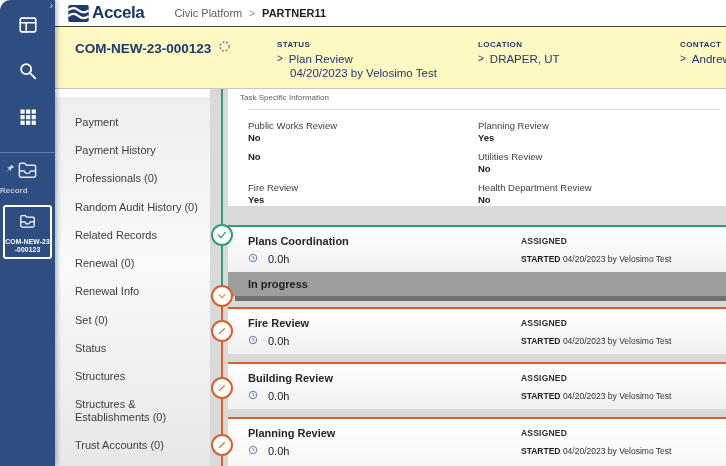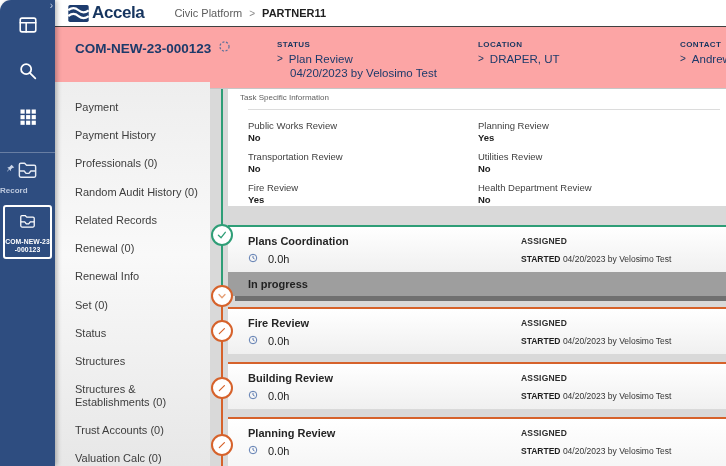--- a/index.html
+++ b/index.html
@@ -21,31 +21,31 @@
   
   .pane{position:absolute;left:55px;top:0;right:0;bottom:0;}
 
   .topbar{position:absolute;left:0;top:0;right:0;height:26px;background:#fff;border-bottom:3px solid #404040;display:flex;align-items:center;}
   .brand-mark{margin-left:13px;display:flex;align-items:center;}
   .brand-text{font-size:17px;font-weight:bold;color:#16355f;letter-spacing:-.4px;margin-left:3px;}
   .product{font-size:11px;color:#5d5d5d;margin-left:30px;}
   .crumb-sep{font-size:10px;color:#8a8a8a;margin:0 7px;}
   .env{font-size:11px;font-weight:bold;color:#1f1f1f;}
 
-  .recordbar{position:absolute;left:0;top:27px;right:0;height:61px;background:#fca5a5;border-bottom:1px solid #c6c6c6;}
+  .recordbar{position:absolute;left:0;top:27px;right:0;height:61px;background:#fef9c3;border-bottom:1px solid #c6c6c6;}
   .rec-id{position:absolute;left:20px;top:13px;font-size:13.5px;font-weight:600;color:#1c3a6a;display:flex;align-items:center;gap:7px;}
   .hd-col{position:absolute;top:13px;}
   .hd-col.status{left:222px;} .hd-col.location{left:423px;} .hd-col.contact{left:625px;}
   .hd-label{font-size:8px;font-weight:bold;color:#16355f;letter-spacing:.4px;}
   .hd-value{margin-top:4px;font-size:11.5px;color:#1c3a6a;display:flex;gap:6px;cursor:pointer;white-space:nowrap;}
   .hd-chev{color:#16355f;font-size:10px;}
   .hd-detail{margin-top:2px;margin-left:13px;font-size:11.5px;color:#1c3a6a;white-space:nowrap;}
 
   
-  .menu{position:absolute;left:0;top:82px;width:155px;bottom:0;background:linear-gradient(180deg,#eeeeee 0%,#f9f9f9 45%,#e7e7e7 100%);padding-top:11px;box-sizing:border-box;overflow:hidden;}
+  .menu{position:absolute;left:0;top:97px;width:155px;bottom:0;background:linear-gradient(180deg,#eeeeee 0%,#f9f9f9 45%,#e7e7e7 100%);padding-top:11px;box-sizing:border-box;overflow:hidden;}
   .menu-item{height:28.3px;display:flex;align-items:center;padding-left:20px;font-size:11px;color:#3d3d3d;cursor:pointer;line-height:13px;}
   .menu-item.tall{height:40px;padding-right:8px;}
 
   
   .content{position:absolute;left:155px;top:89px;right:0;bottom:0;background:#d9d9d9;overflow:hidden;}
   .tl-line{position:absolute;left:11px;width:2px;}
   .tl-green{top:0;height:196px;background:#2f9e77;}
   .tl-orange{top:196px;bottom:0;background:#d6622b;}
   .tl-circle{position:absolute;left:1px;width:18px;height:18px;border-radius:50%;background:#fff;display:flex;align-items:center;justify-content:center;z-index:3;cursor:pointer;}
   .tl-circle.green{border:2px solid #2f9e77;}
@@ -251,21 +251,20 @@
         <div class="info-grid">
           <div>
             <div class="fld-label">Public Works Review</div>
             <div class="fld-value">No</div>
           </div>
           <div>
             <div class="fld-label">Planning Review</div>
             <div class="fld-value">Yes</div>
           </div>
           <div>
-            <div class="fld-label">Transportation Review</div>
             <div class="fld-value">No</div>
           </div>
           <div>
             <div class="fld-label">Utilities Review</div>
             <div class="fld-value">No</div>
           </div>
           <div>
             <div class="fld-label">Fire Review</div>
             <div class="fld-value">Yes</div>
           </div>

